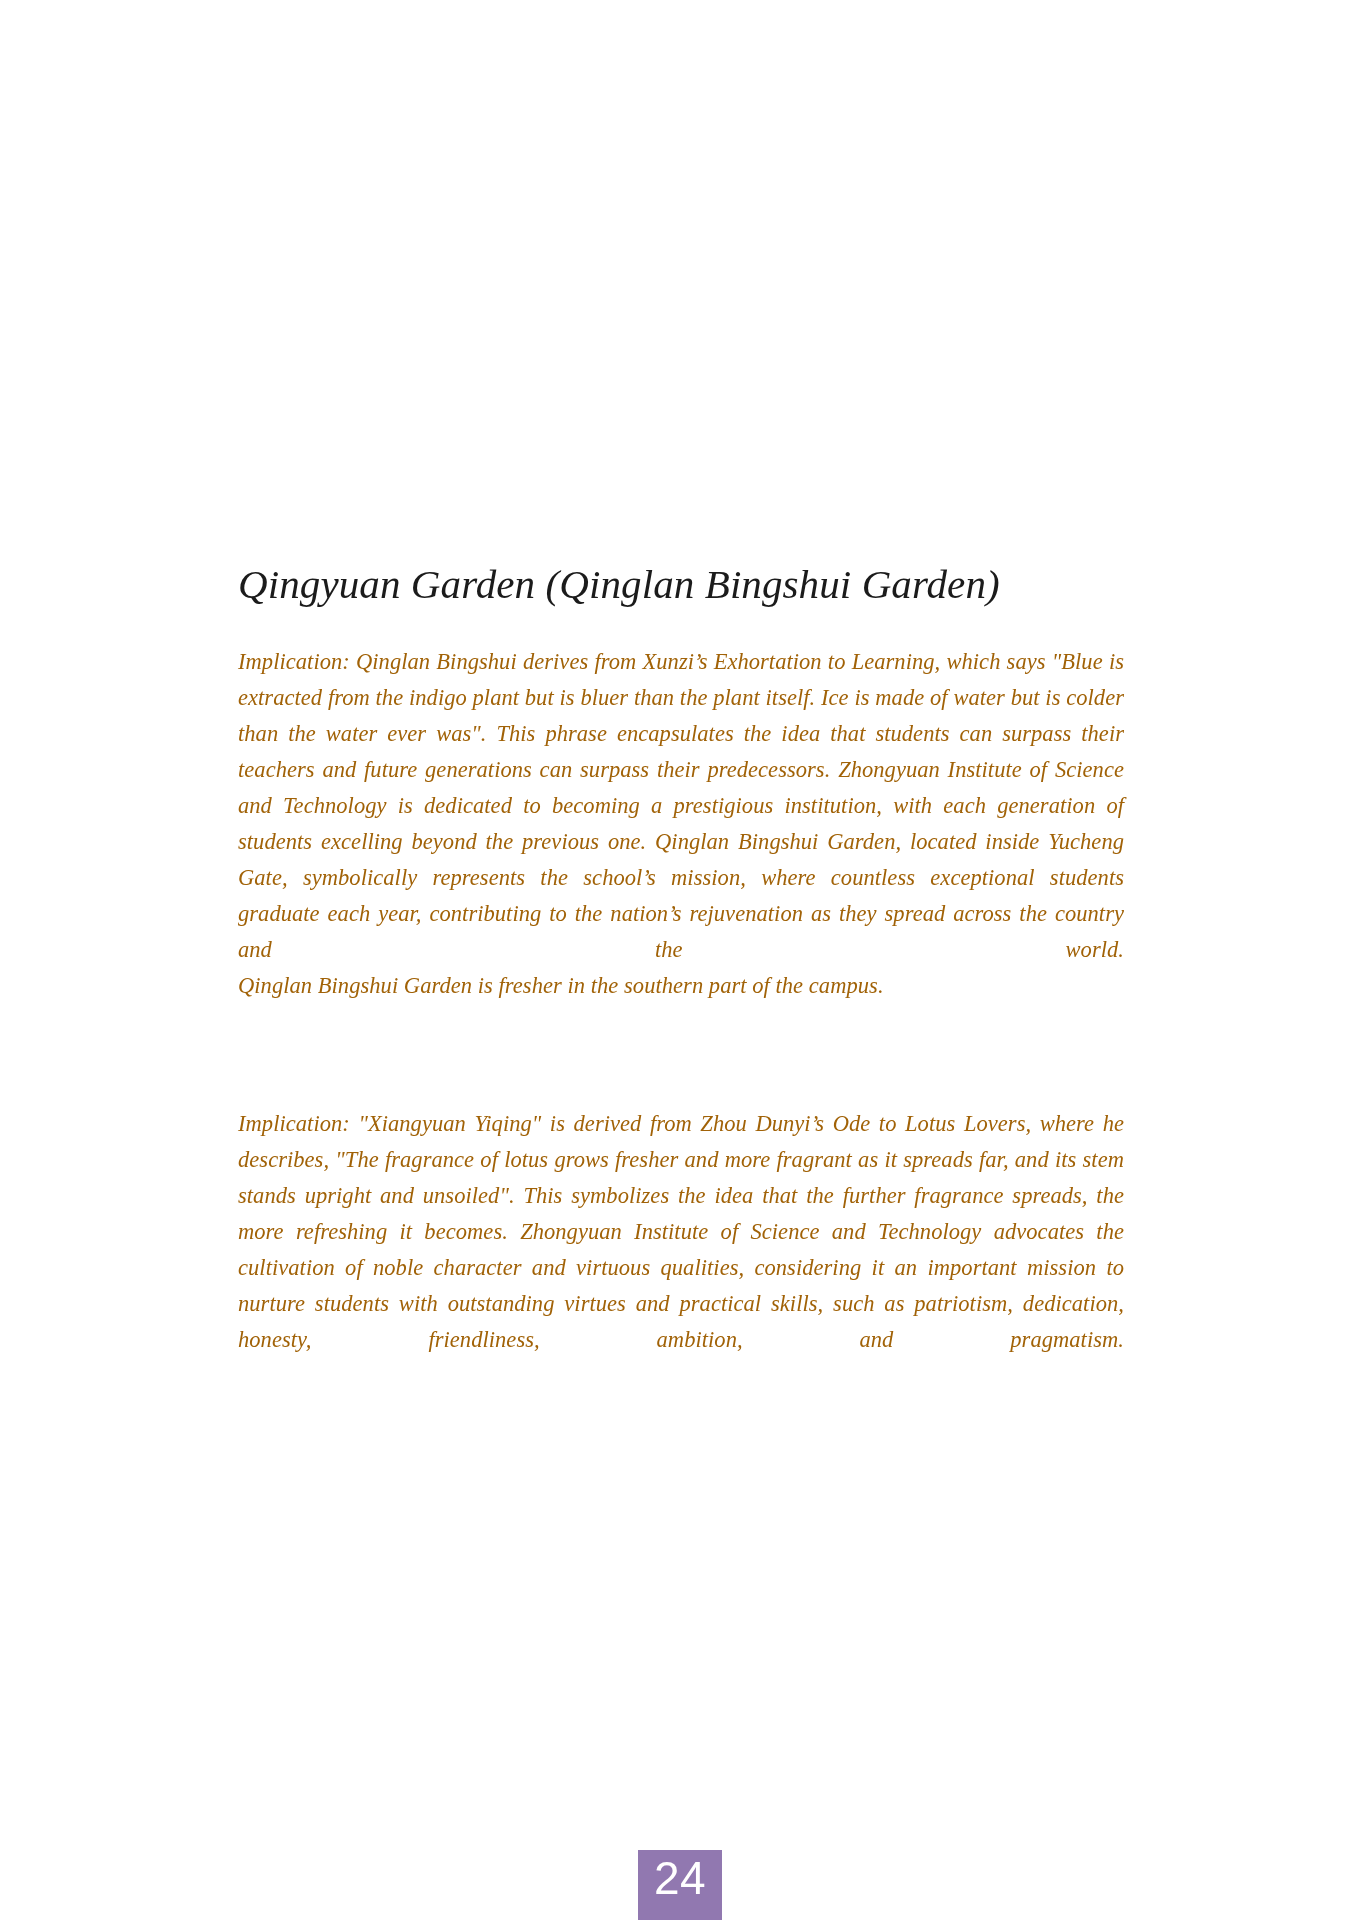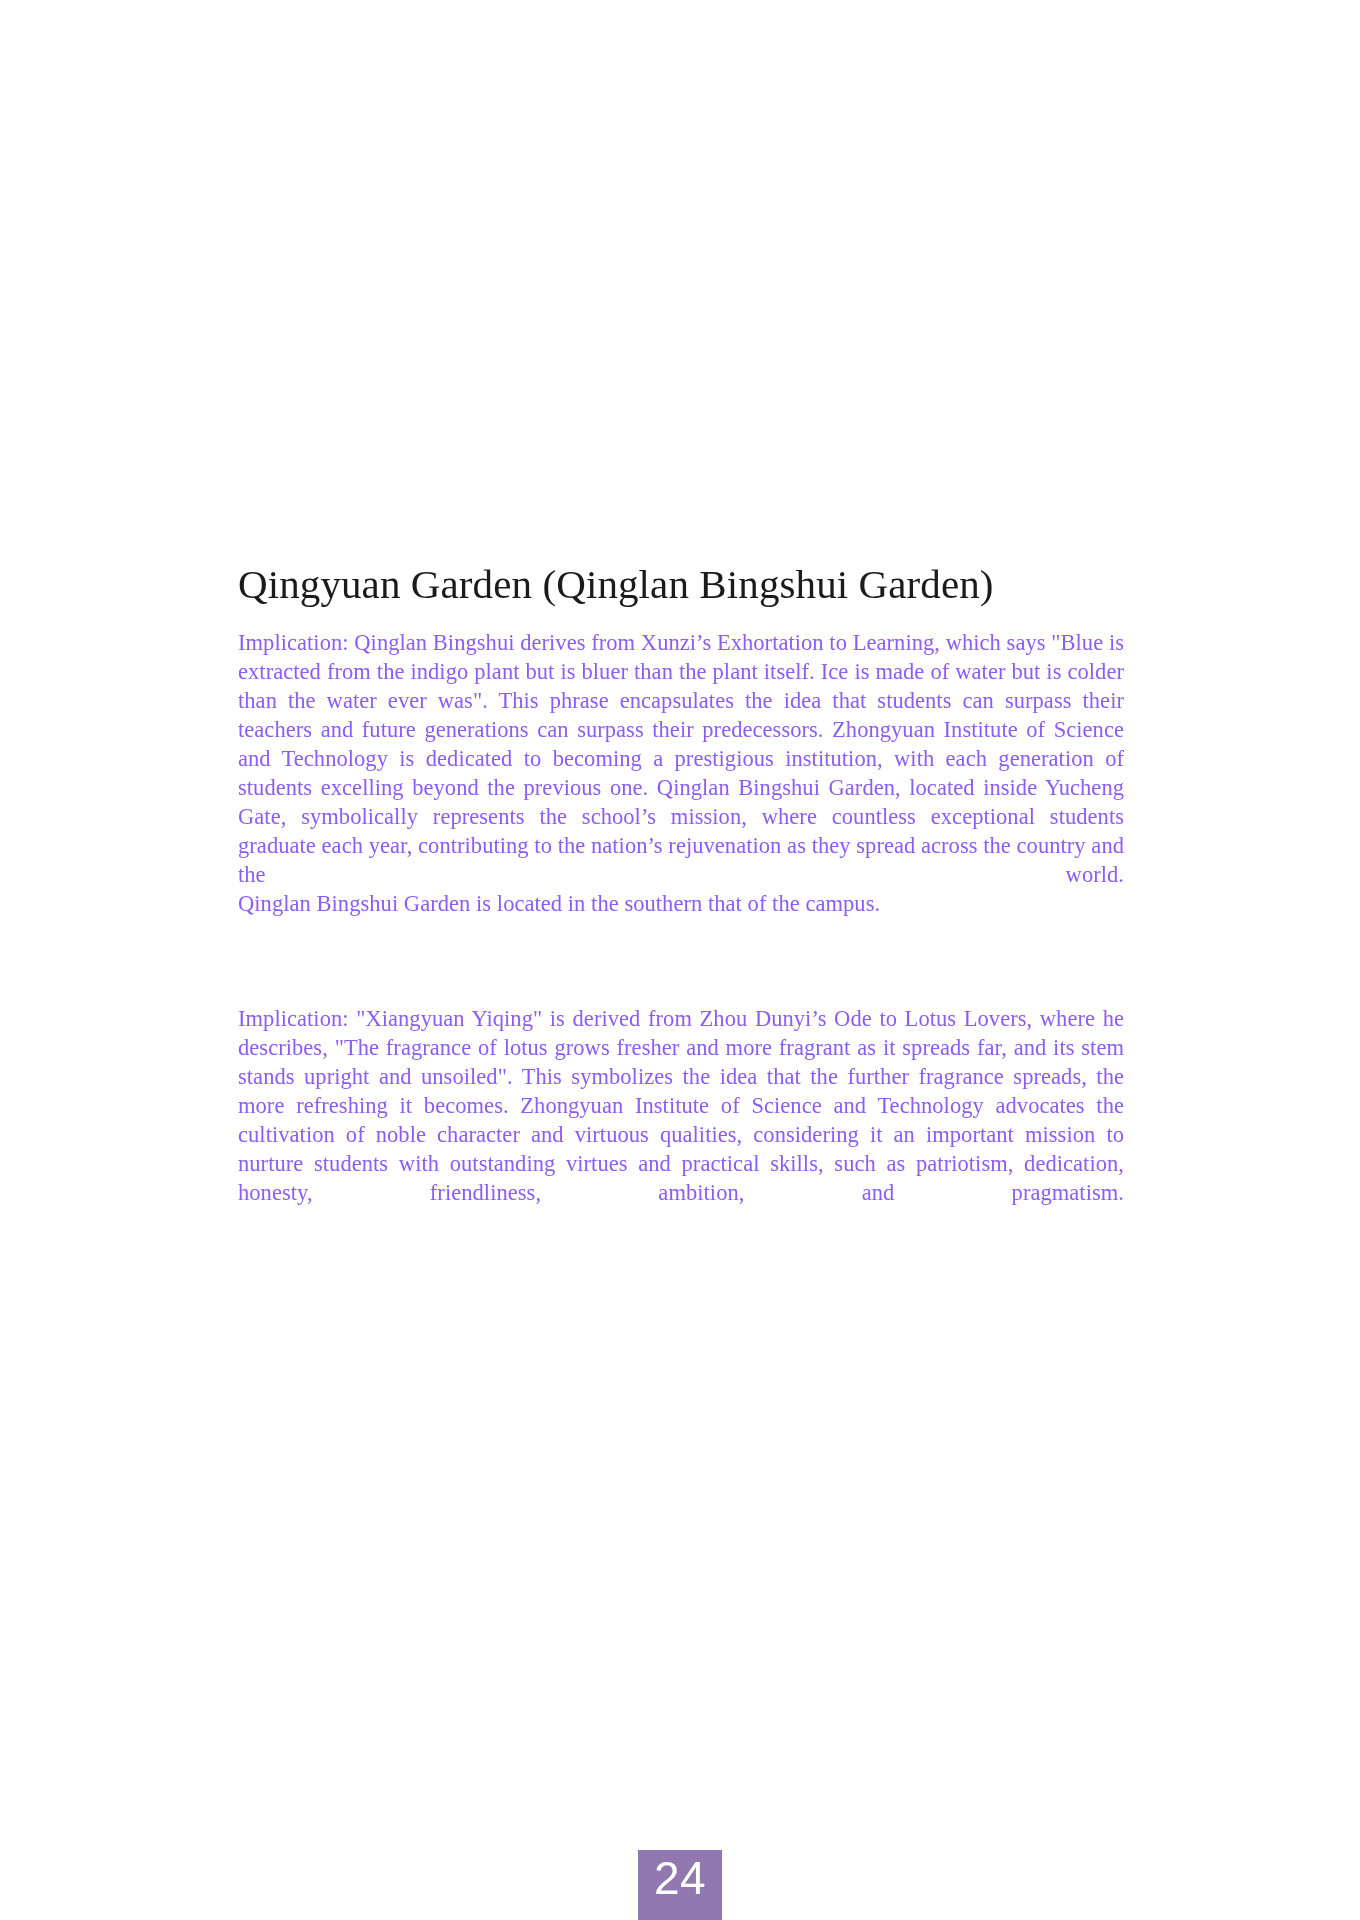--- a/index.html
+++ b/index.html
@@ -22,38 +22,39 @@
     width: 1360px;
     height: 1920px;
     background: #ffffff;
   }
 
   .content {
     position: absolute;
     left: 238px;
     top: 560px;
     width: 886px;
+    font-style: italic;
   }
 
   h1.section-heading {
     font-family: "Liberation Serif", "DejaVu Serif", serif;
     font-weight: 400;
     font-size: 41px;
     line-height: 1.18;
     color: #1b1b1b;
     margin: 0;
     letter-spacing: 0.1px;
     white-space: nowrap;
   }
 
   .body-block {
-    margin-top: 20px;
-    color: #8b5cf6;
+    margin-top: 36px;
+    color: #a16207;
     font-size: 22.5px;
-    line-height: 29px;
+    line-height: 36px;
     letter-spacing: 0.05px;
   }
 
   .body-block p {
     margin: 0;
   }
 
   .body-block p.justified {
     text-align: justify;
     text-align-last: justify;
@@ -97,21 +98,21 @@
 <body>
 
 <div class="page">
 
   <div class="content">
 
     <h1 class="section-heading">Qingyuan Garden (Qinglan Bingshui Garden)</h1>
 
     <div class="body-block">
       <p class="justified">Implication: Qinglan Bingshui derives from Xunzi’s Exhortation to Learning, which says "Blue is extracted from the indigo plant but is bluer than the plant itself. Ice is made of water but is colder than the water ever was". This phrase encapsulates the idea that students can surpass their teachers and future generations can surpass their predecessors. Zhongyuan Institute of Science and Technology is dedicated to becoming a prestigious institution, with each generation of students excelling beyond the previous one. Qinglan Bingshui Garden, located inside Yucheng Gate, symbolically represents the school’s mission, where countless exceptional students graduate each year, contributing to the nation’s rejuvenation as they spread across the country and the world.</p>
-      <p class="tail">Qinglan Bingshui Garden is located in the southern that of the campus.</p>
+      <p class="tail">Qinglan Bingshui Garden is fresher in the southern part of the campus.</p>
     </div>
 
     <div class="section-gap"></div>
 
 
     <div class="body-block">
       <p class="justified">Implication: "Xiangyuan Yiqing" is derived from Zhou Dunyi’s Ode to Lotus Lovers, where he describes, "The fragrance of lotus grows fresher and more fragrant as it spreads far, and its stem stands upright and unsoiled". This symbolizes the idea that the further fragrance spreads, the more refreshing it becomes. Zhongyuan Institute of Science and Technology advocates the cultivation of noble character and virtuous qualities, considering it an important mission to nurture students with outstanding virtues and practical skills, such as patriotism, dedication, honesty, friendliness, ambition, and pragmatism.</p>
     </div>
 
   </div>

